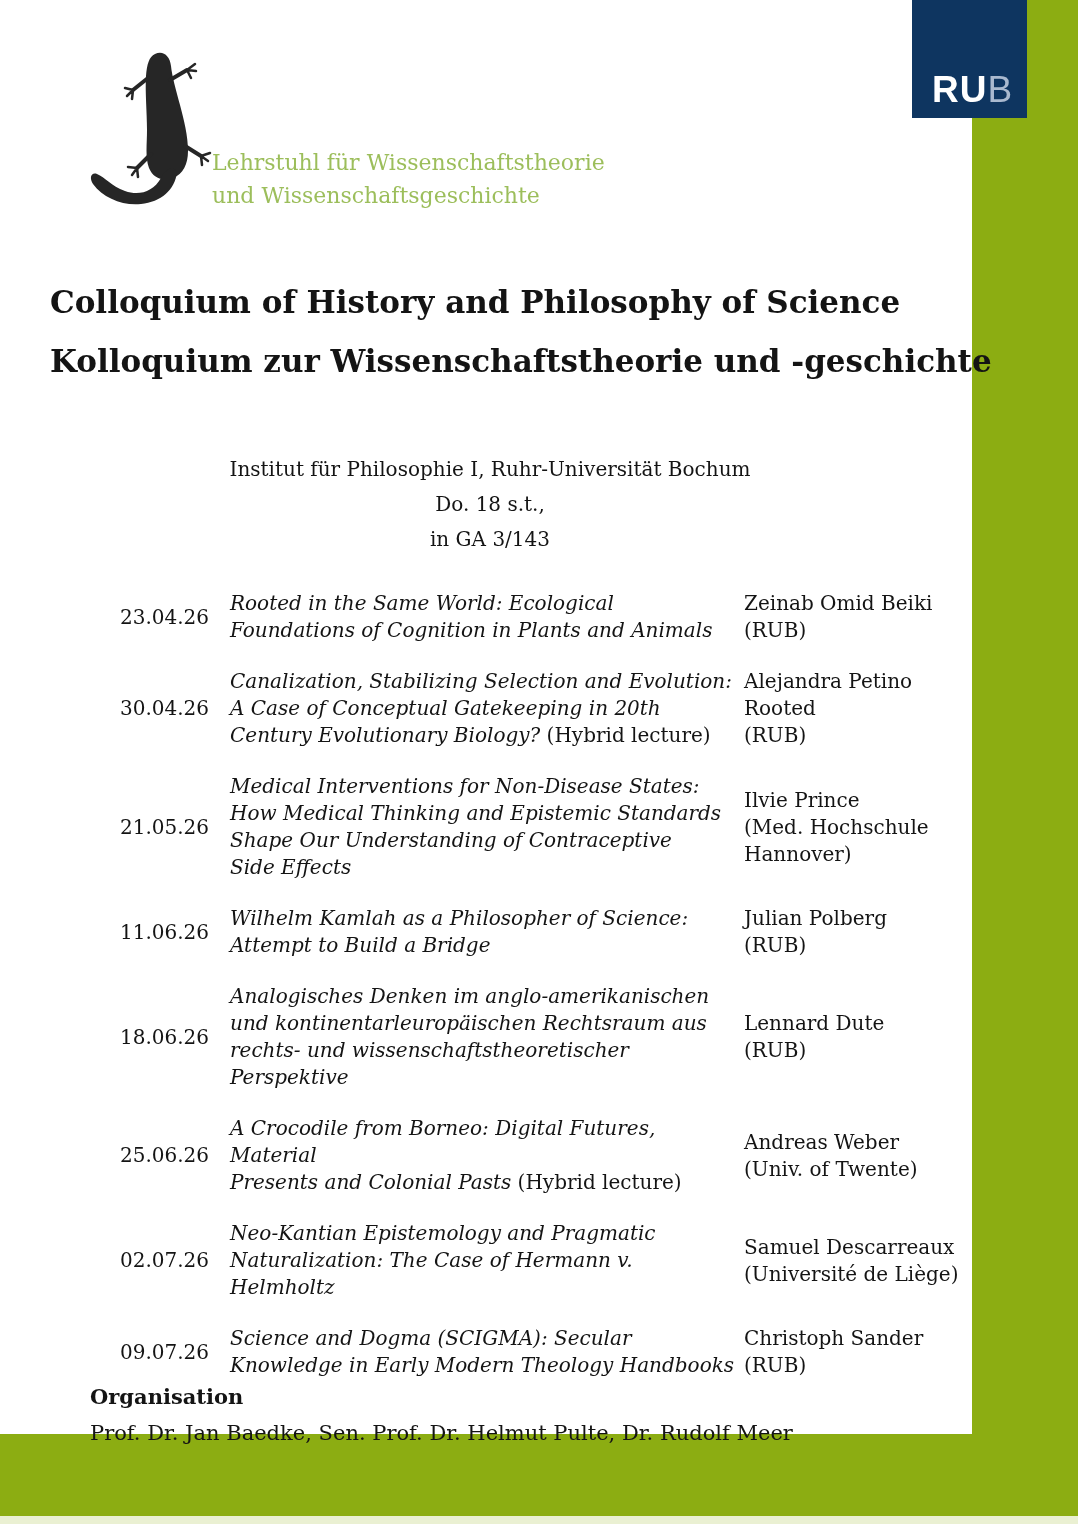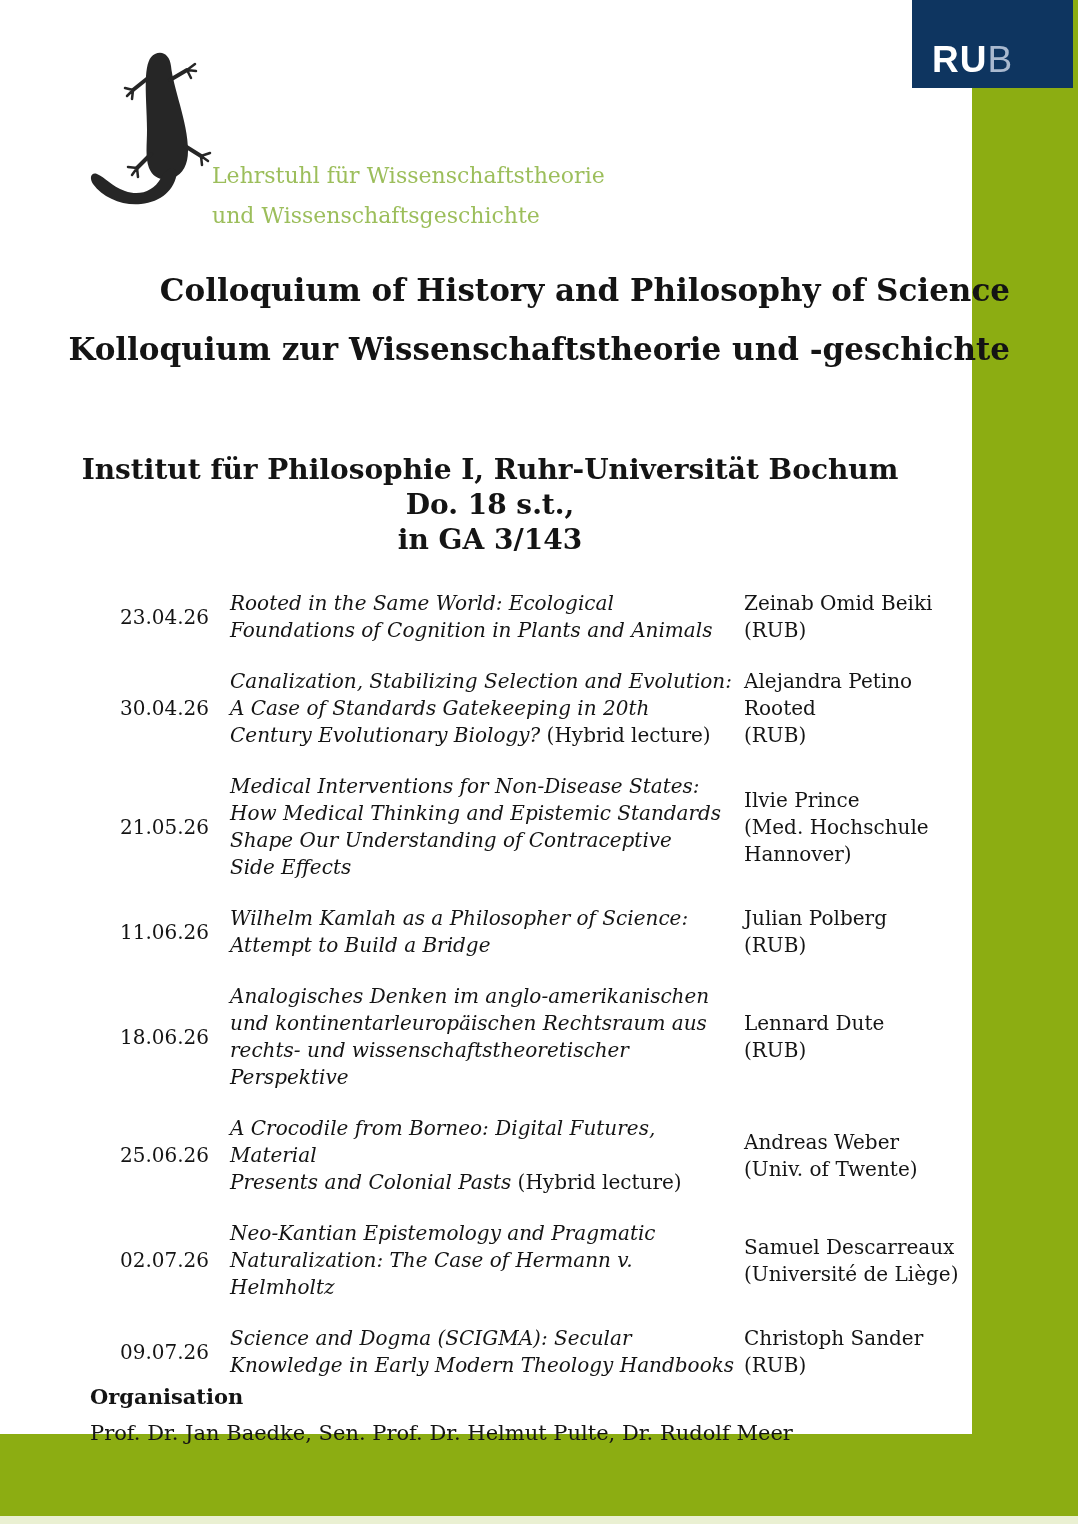--- a/index.html
+++ b/index.html
@@ -7,41 +7,41 @@
     position:relative; width:1078px; height:1524px; background:#ffffff;
     font-family:"DejaVu Serif", serif; color:#141414; overflow:hidden;
   }
 
   
   .vbar  { position:absolute; left:972px; top:0; width:106px; height:1517px; background:#8CAD12; }
   .hbar  { position:absolute; left:0; top:1434px; width:1078px; height:82px; background:#8CAD12; }
   .hbar-edge { position:absolute; left:0; top:1516px; width:1078px; height:8px; background:#eaf0d2; }
 
   
-  .rub-box { position:absolute; left:912px; top:0; width:115px; height:88px; background:#0E3560;padding-left:46px; }
+  .rub-box { position:absolute; left:912px; top:0; width:115px; height:118px; background:#0E3560; }
   .rub-text { position:absolute; left:20px; bottom:10px; font-family:"Liberation Sans", sans-serif;
               font-size:37px; line-height:1; letter-spacing:1px; }
   .rub-ru { color:#ffffff; font-weight:bold; }
   .rub-b  { color:#A9B9CF; font-weight:normal; }
 
   
   .lizard { position:absolute; left:85px; top:48px; }
 
   
-  .dept { position:absolute; left:212px; top:156px; font-size:22px; line-height:40px;
+  .dept { position:absolute; left:212px; top:146px; font-size:22px; line-height:33px;
           color:#9CBE5B; white-space:pre-line; }
 
   
-  .titles { position:absolute; left:50px; top:272px; width:960px; text-align:right;
+  .titles { position:absolute; left:50px; top:284px; width:960px; text-align:left;
             font-weight:bold; font-size:31px; line-height:36px; }
   .titles .t1 { margin-bottom:23px; }
 
   
   .venue { position:absolute; left:0; top:452px; width:980px; text-align:center;
-           font-size:28px; line-height:35px;font-weight:bold; }
+           font-size:20px; line-height:35px; }
 
   
   .schedule { position:absolute; left:120px; top:590px; width:855px; font-size:20px; line-height:27px; }
   .row { display:flex; align-items:center; margin-bottom:24px; }
   .date { width:86px; flex:none; margin-right:24px; }
   .title-cell { width:510px; flex:none; margin-right:4px; }
   .title-text { font-style:italic; white-space:pre-line; }
   .title-note { font-style:normal; }
   .speaker { flex:1; white-space:pre-line; }
 
@@ -108,21 +108,21 @@
       <div class="date">23.04.26</div>
       <div class="title-cell"><span class="title-text">Rooted in the Same World: Ecological
 Foundations of Cognition in Plants and Animals</span><span class="title-note"></span></div>
       <div class="speaker">Zeinab Omid Beiki
 (RUB)</div>
     </div>
 
     <div class="row">
       <div class="date">30.04.26</div>
       <div class="title-cell"><span class="title-text">Canalization, Stabilizing Selection and Evolution:
-A Case of Standards Gatekeeping in 20th
+A Case of Conceptual Gatekeeping in 20th
 Century Evolutionary Biology?</span><span class="title-note"> (Hybrid lecture)</span></div>
       <div class="speaker">Alejandra Petino
 Rooted
 (RUB)</div>
     </div>
 
     <div class="row">
       <div class="date">21.05.26</div>
       <div class="title-cell"><span class="title-text">Medical Interventions for Non-Disease States:
 How Medical Thinking and Epistemic Standards

